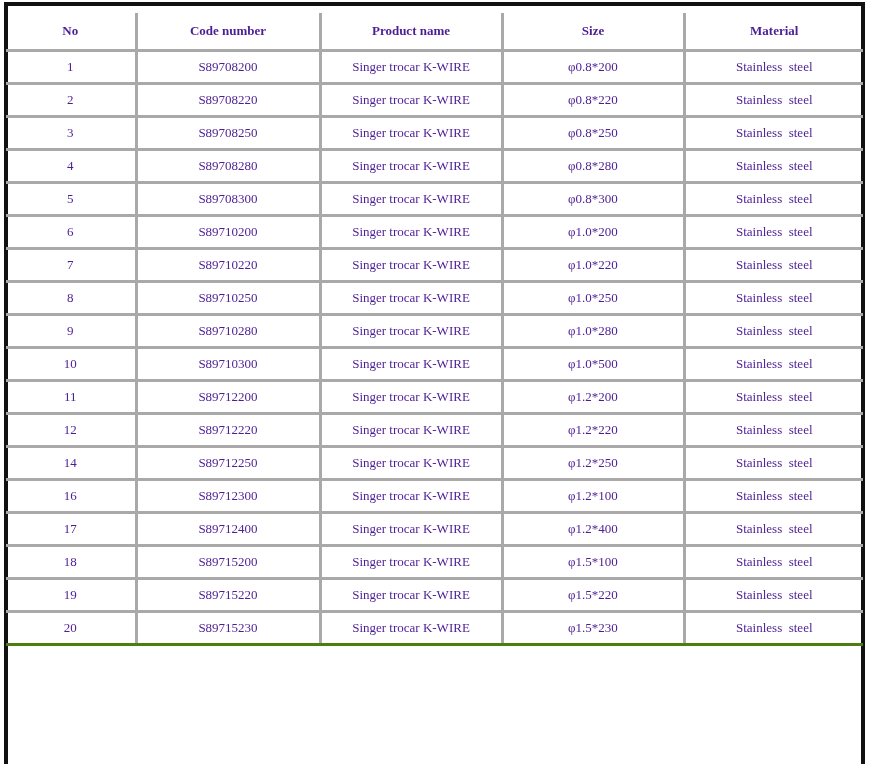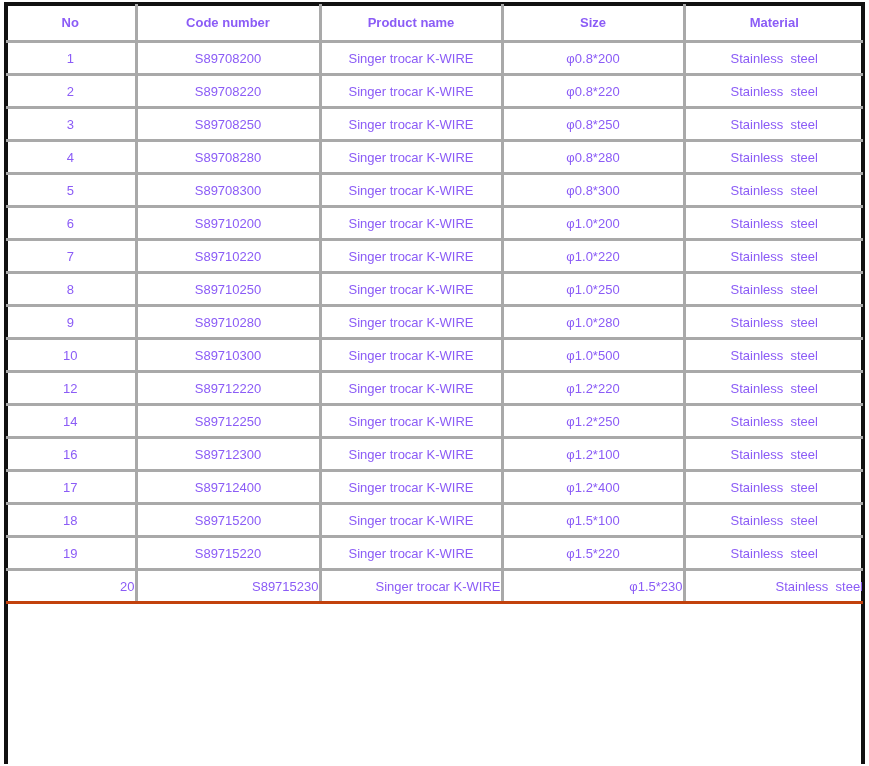--- a/index.html
+++ b/index.html
@@ -4,37 +4,37 @@
 <style>
   html, body { margin: 0; padding: 0; background: #ffffff; }
   body { width: 869px; height: 766px; overflow: hidden; position: relative; }
   .frame {
     position: absolute; left: 4px; top: 2px;
     width: 861px; height: 762px;
     border-left: 4px solid #111; border-right: 4px solid #111; border-top: 4px solid #111;
     box-sizing: border-box;
   }
   table {
-    position: absolute; left: 6px; top: 4px;
+    position: absolute; left: 6px; top: 13px;
     border-collapse: collapse; table-layout: fixed;
     width: 857px;
-    font-family: Liberation Sans, sans-serif; font-size: 13px; color: #8b5cf6;
+    font-family: Liberation Serif, serif; font-size: 13px; color: #4c1d95;
   }
   col.c0 { width: 130px; } col.c1 { width: 184px; } col.c2 { width: 182px; }
   col.c3 { width: 182px; } col.c4 { width: 179px; }
   th, td {
     border: 3px solid #a9a9a9; text-align: center; vertical-align: middle;
     padding: 0; white-space: pre;
   }
   th { height: 36px; font-weight: bold; font-size: 13px; }
   td { height: 30px; }
   thead tr th { border-top: none; }
   tr > *:first-child { border-left: none; }
   tr > *:last-child { border-right: none; }
-  tbody tr:last-child td { border-bottom: 3px solid #c2410c; text-align: right; }
+  tbody tr:last-child td { border-bottom: 3px solid #4d7c0f; }
 </style>
 </head>
 <body>
 
 <div class="frame"></div>
 
 <table>
   <colgroup>
       <col class="c0">
       <col class="c1">
@@ -116,20 +116,27 @@
         <td>Stainless  steel</td>
       </tr>
       <tr>
         <td>10</td>
         <td>S89710300</td>
         <td>Singer trocar K-WIRE</td>
         <td>φ1.0*500</td>
         <td>Stainless  steel</td>
       </tr>
       <tr>
+        <td>11</td>
+        <td>S89712200</td>
+        <td>Singer trocar K-WIRE</td>
+        <td>φ1.2*200</td>
+        <td>Stainless  steel</td>
+      </tr>
+      <tr>
         <td>12</td>
         <td>S89712220</td>
         <td>Singer trocar K-WIRE</td>
         <td>φ1.2*220</td>
         <td>Stainless  steel</td>
       </tr>
       <tr>
         <td>14</td>
         <td>S89712250</td>
         <td>Singer trocar K-WIRE</td>

